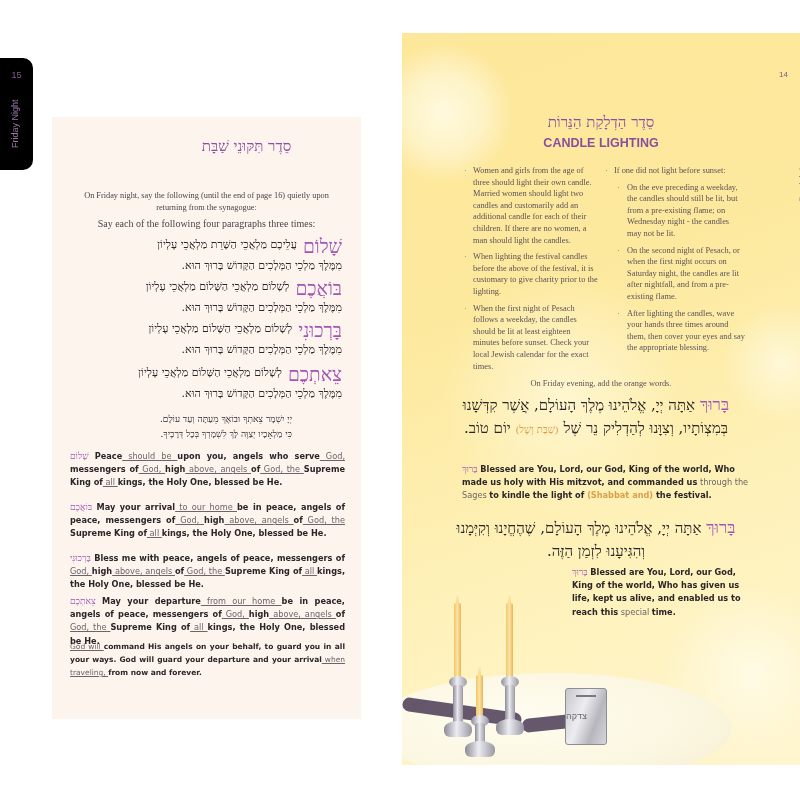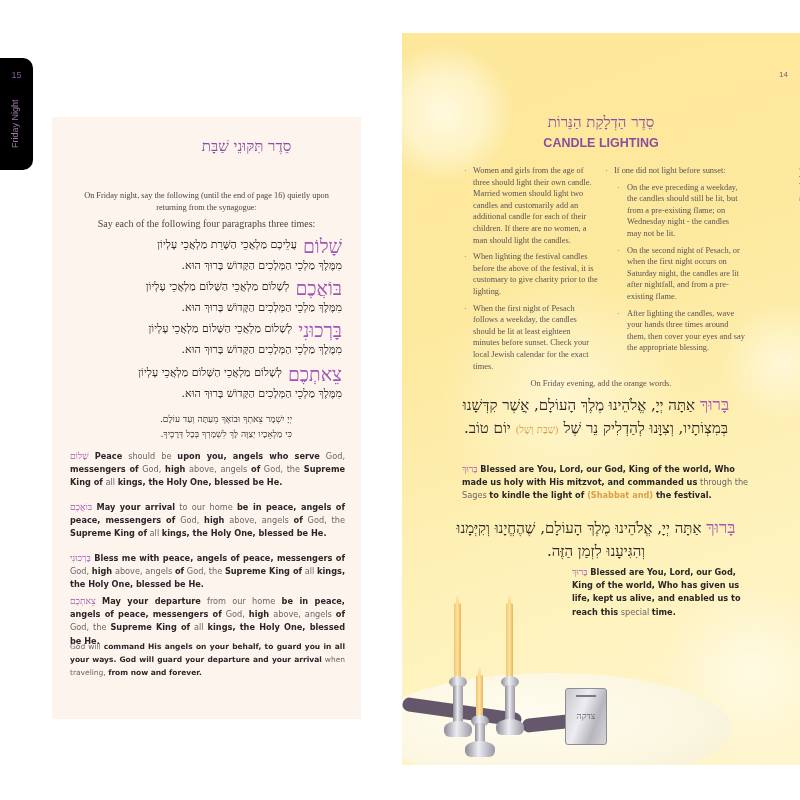--- a/index.html
+++ b/index.html
@@ -54,21 +54,21 @@
     position: absolute; left: 60px; top: 322px; width: 180px; direction: rtl; text-align: right;
     font-family: "DejaVu Serif", serif; font-size: 9px; line-height: 15px; color: #2a2628;
   }
   .eng-para {
     position: absolute; left: 18px; width: 275px;
     font-family: "DejaVu Sans", sans-serif; font-size: 8.2px; line-height: 13.2px; color: #2a2628;
     text-align: justify;
   }
   .eng-para .hk { color: #a055b4; font-family: "DejaVu Serif", serif; font-size: 9px; }
   .eng-para b { font-weight: bold; margin-top: 24px; }
-  .eng-para .lt { color: #6c6468; font-weight: normal; }
+  .eng-para .lt { color: #6c6468; font-weight: normal; text-decoration: underline; }
   .eng-small { font-size: 7.5px; line-height: 13px; }
 
   
   .right-page {
     position: absolute; left: 402px; top: 33px; width: 398px; height: 732px; overflow: hidden;
     background:
       radial-gradient(circle at 42px 80px, rgba(255,250,225,0.95) 0, rgba(255,250,225,0.6) 40px, rgba(255,250,225,0) 70px),
       radial-gradient(circle at 380px 330px, rgba(255,252,235,0.7) 0, rgba(255,252,235,0) 60px),
       radial-gradient(circle at 160px 360px, rgba(255,250,225,0.7) 0, rgba(255,250,225,0) 120px),
       radial-gradient(circle at 350px 640px, rgba(255,252,235,0.8) 0, rgba(255,252,235,0) 90px),
@@ -145,22 +145,22 @@
     position: absolute; width: 18px; height: 12px; border-radius: 50%;
     background: linear-gradient(90deg, #8c8a94, #eeeef4 45%, #9a98a4);
   }
   .tzedaka {
     position: absolute; left: 163px; top: 655px; width: 42px; height: 57px;
     background: linear-gradient(110deg, #c7c6cc 0%, #ededf1 40%, #b7b6bd 70%, #d7d6dc 100%);
     border: 1px solid #8e8d95; border-radius: 3px;
   }
   .tzedaka .slot { position: absolute; top: 6px; left: 10px; width: 20px; height: 2px; background: #7a7980; }
   .tzedaka .lbl {
-    position: absolute; top: 22px; left: 0; width: 100%; text-align: center; direction: rtl;
-    font-family: Liberation Serif, serif; font-size: 9px; color: #6a6972;
+    position: absolute; top: 22px; left: 0; width: 100%; text-align: left; direction: rtl;
+    font-family: Liberation Sans, sans-serif; font-size: 9px; color: #6a6972;
   }
 </style>
 </head>
 <body>
 
 <div class="left-tab">
   <div class="pnum">15</div>
   <div class="sect">Friday Night</div>
 </div>
 

